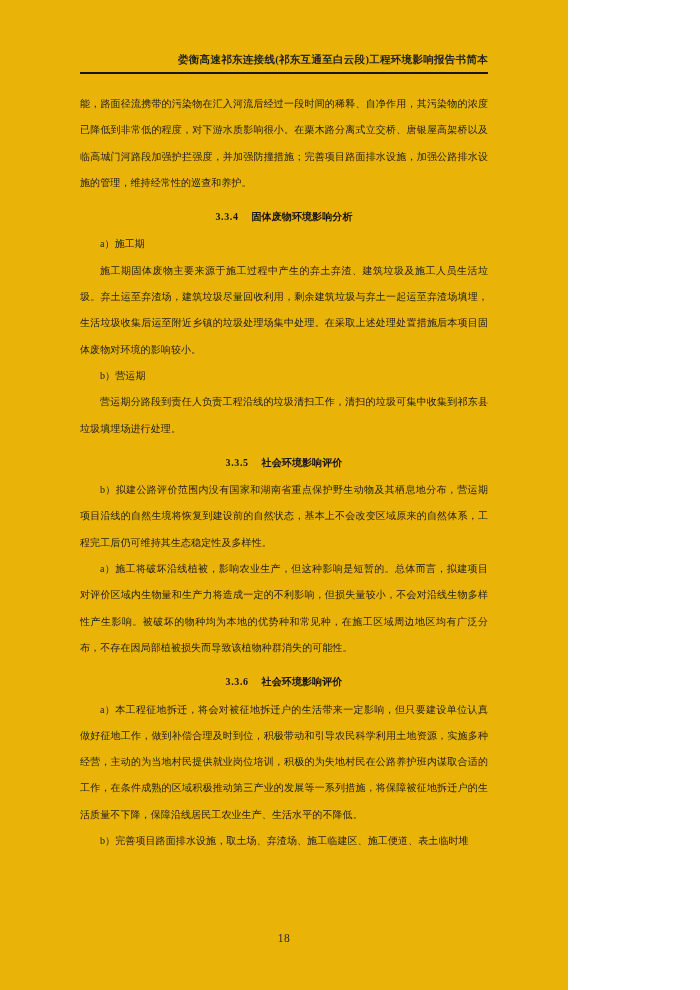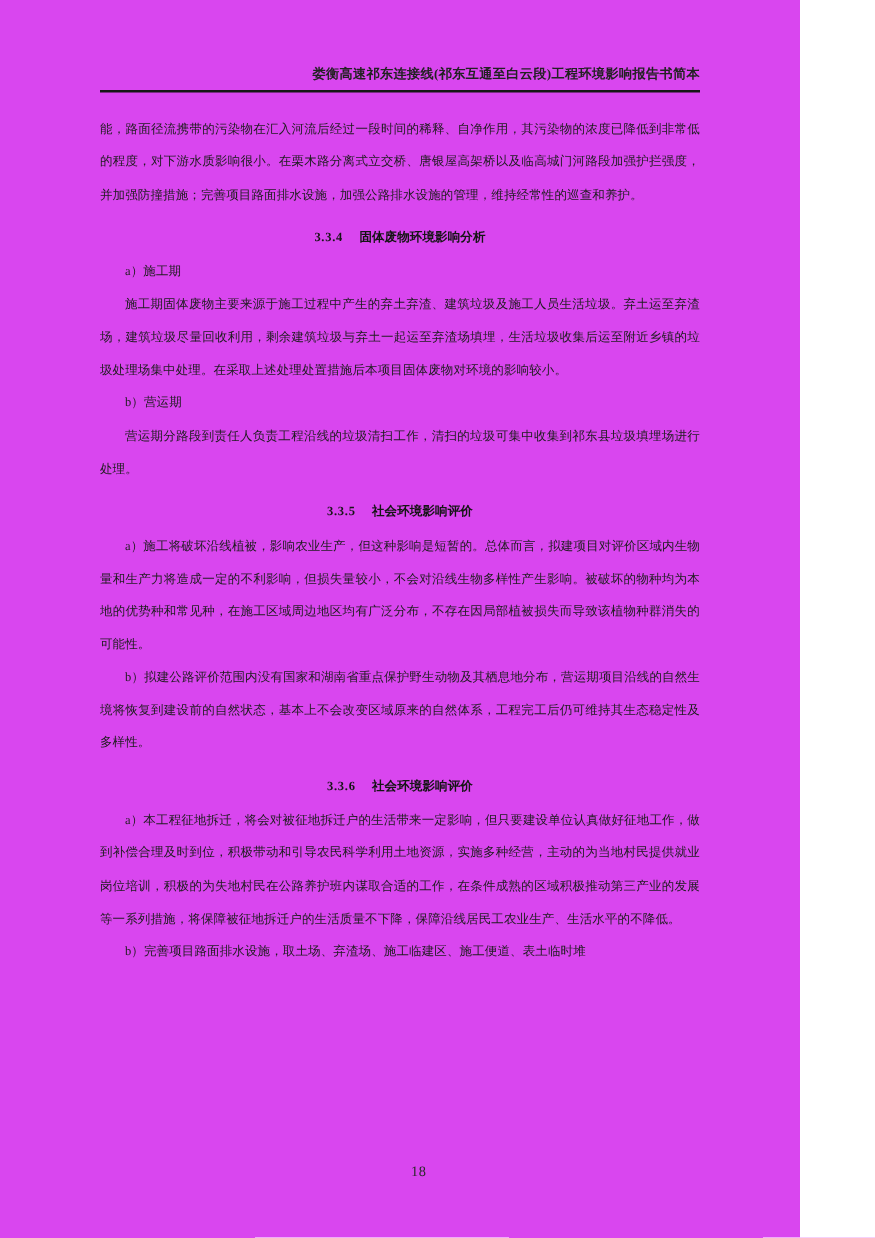--- a/index.html
+++ b/index.html
@@ -3,23 +3,23 @@
 <meta charset="utf-8">
 <style>
   html, body {
     margin: 0;
     padding: 0;
     background: #ffffff;
     font-family: "Liberation Serif", "DejaVu Serif", serif;
   }
   .page {
     position: relative;
-    width: 640px;
+    width: 568px;
     height: 990px;
-    background: #d946ef;
+    background: #eab308;
     box-sizing: border-box;
     padding: 53px 80px 0 80px;
     color: #1d1d1d;
     overflow: hidden;
   }
   .header {
     text-align: right;
     font-size: 10.5px;
     font-weight: bold;
     line-height: 14px;
@@ -50,21 +50,21 @@
     color: #151515;
   }
   .heading .num {
     font-family: "Liberation Serif", "DejaVu Serif", serif;
     letter-spacing: 0.6px;
     margin-right: 13px;
   }
   .footer {
     position: absolute;
     bottom: 46px;
-    left: 15px;
+    left: 0;
     width: 100%;
     text-align: center;
     font-size: 11.5px;
     color: #2a2a2a;
     letter-spacing: 0.5px;
   }
 </style>
 </head>
 <body>
 
@@ -87,23 +87,23 @@
     <p class="para">施工期固体废物主要来源于施工过程中产生的弃土弃渣、建筑垃圾及施工人员生活垃圾。弃土运至弃渣场，建筑垃圾尽量回收利用，剩余建筑垃圾与弃土一起运至弃渣场填埋，生活垃圾收集后运至附近乡镇的垃圾处理场集中处理。在采取上述处理处置措施后本项目固体废物对环境的影响较小。</p>
 
     <p class="para">b）营运期</p>
 
     <p class="para">营运期分路段到责任人负责工程沿线的垃圾清扫工作，清扫的垃圾可集中收集到祁东县垃圾填埋场进行处理。</p>
 
     <div class="heading">
       <span class="num">3.3.5</span><span>社会环境影响评价</span>
     </div>
 
+    <p class="para">b）拟建公路评价范围内没有国家和湖南省重点保护野生动物及其栖息地分布，营运期项目沿线的自然生境将恢复到建设前的自然状态，基本上不会改变区域原来的自然体系，工程完工后仍可维持其生态稳定性及多样性。</p>
+
     <p class="para">a）施工将破坏沿线植被，影响农业生产，但这种影响是短暂的。总体而言，拟建项目对评价区域内生物量和生产力将造成一定的不利影响，但损失量较小，不会对沿线生物多样性产生影响。被破坏的物种均为本地的优势种和常见种，在施工区域周边地区均有广泛分布，不存在因局部植被损失而导致该植物种群消失的可能性。</p>
-
-    <p class="para">b）拟建公路评价范围内没有国家和湖南省重点保护野生动物及其栖息地分布，营运期项目沿线的自然生境将恢复到建设前的自然状态，基本上不会改变区域原来的自然体系，工程完工后仍可维持其生态稳定性及多样性。</p>
 
     <div class="heading">
       <span class="num">3.3.6</span><span>社会环境影响评价</span>
     </div>
 
     <p class="para">a）本工程征地拆迁，将会对被征地拆迁户的生活带来一定影响，但只要建设单位认真做好征地工作，做到补偿合理及时到位，积极带动和引导农民科学利用土地资源，实施多种经营，主动的为当地村民提供就业岗位培训，积极的为失地村民在公路养护班内谋取合适的工作，在条件成熟的区域积极推动第三产业的发展等一系列措施，将保障被征地拆迁户的生活质量不下降，保障沿线居民工农业生产、生活水平的不降低。</p>
 
     <p class="para">b）完善项目路面排水设施，取土场、弃渣场、施工临建区、施工便道、表土临时堆</p>
 
   </div>

